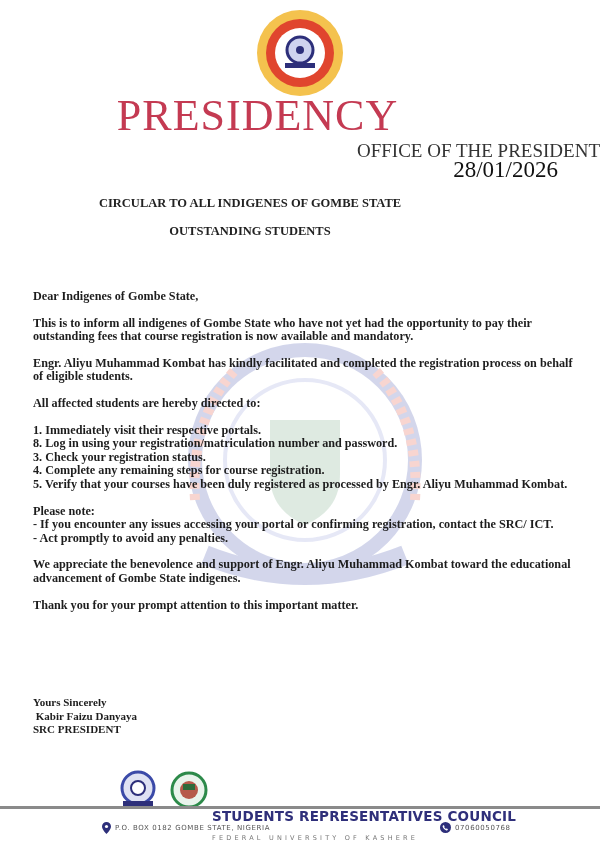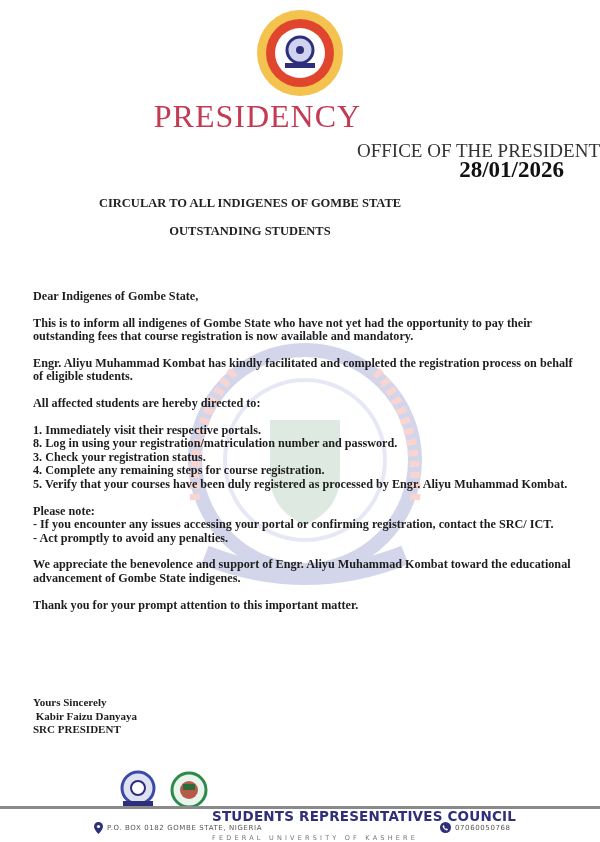--- a/index.html
+++ b/index.html
@@ -6,43 +6,43 @@
     body {
       width: 600px; height: 842px; background: #ffffff; position: relative; overflow: hidden;
       font-family: "Liberation Serif", "DejaVu Serif", serif; color: #1a1a1a;
     }
     .watermark {
       position: absolute; left: 175px; top: 330px; width: 260px; height: 260px; opacity: 0.22; pointer-events: none;
     }
     .logo { position: absolute; left: 252px; top: 8px; width: 96px; height: 90px; }
     .title {
       position: absolute; left: 0; width: 515px; top: 92px; text-align: center;
-      font-size: 32px; color: #c43a52; letter-spacing: 1px; line-height: 48px;
+      font-size: 44px; color: #c43a52; letter-spacing: 1px; line-height: 48px;
     }
     .subtitle {
       position: absolute; left: 0; width: 600px; top: 140px; text-align: right;
       font-size: 19px; color: #333; line-height: 22px;
     }
     .date {
-      position: absolute; right: 36px; top: 157px; font-size: 23px; font-weight: bold; color: #111;
+      position: absolute; right: 42px; top: 157px; font-size: 23px; font-weight: normal; color: #111;
     }
     .headings { position: absolute; left: 0; width: 500px; top: 193px; text-align: center; font-weight: bold; font-size: 12.5px; color: #222; }
     .headings div { height: 28px; line-height: 20px; }
     .body-text {
       position: absolute; left: 33px; width: 540px; top: 290px; font-size: 12.2px; font-weight: bold; line-height: 13.6px; color: #1d1d1d;
     }
     .body-text p { margin: 0 0 13px 0; }
     .closing { position: absolute; left: 33px; top: 696px; font-size: 11px; font-weight: bold; line-height: 13.6px; color: #1d1d1d; }
     .footer-logos { position: absolute; left: 118px; top: 770px; display: flex; gap: 12px; align-items: center; }
     .footer-brand { position: absolute; left: 212px; top: 776px; }
     .footer-brand .name { font-family: "DejaVu Sans", sans-serif; font-weight: bold; font-size: 13.5px; color: #2f2f7a; letter-spacing: 0.2px; margin-top: 32px; }
     .footer-brand .uni { font-family: "DejaVu Sans", sans-serif; font-size: 6.5px; color: #777; letter-spacing: 3.2px; margin-top: 10px; }
     .footer-rule { position: absolute; left: 0; width: 600px; top: 806px; height: 3px; background: #8a8a8a; }
     .footer-contact { position: absolute; top: 822px; font-family: "DejaVu Sans", sans-serif; font-size: 7px; color: #555; display: flex; align-items: center; gap: 4px; letter-spacing: 0.6px; }
-    .footer-contact.addr { left: 94px; }
+    .footer-contact.addr { left: 102px; }
     .footer-contact.phone { left: 440px; }
   </style>
 </head>
 <body>
 
 <svg class="watermark" viewBox="0 0 260 260">
   <g fill="none">
     <circle cx="130" cy="130" r="110" stroke="#3b4aa8" stroke-width="14"></circle>
     <circle cx="130" cy="130" r="80" stroke="#8f98d8" stroke-width="4"></circle>
     <path d="M95 90 h70 v55 q0 35 -35 50 q-35 -15 -35 -50z" fill="#2d7a45" opacity="0.7"></path>

